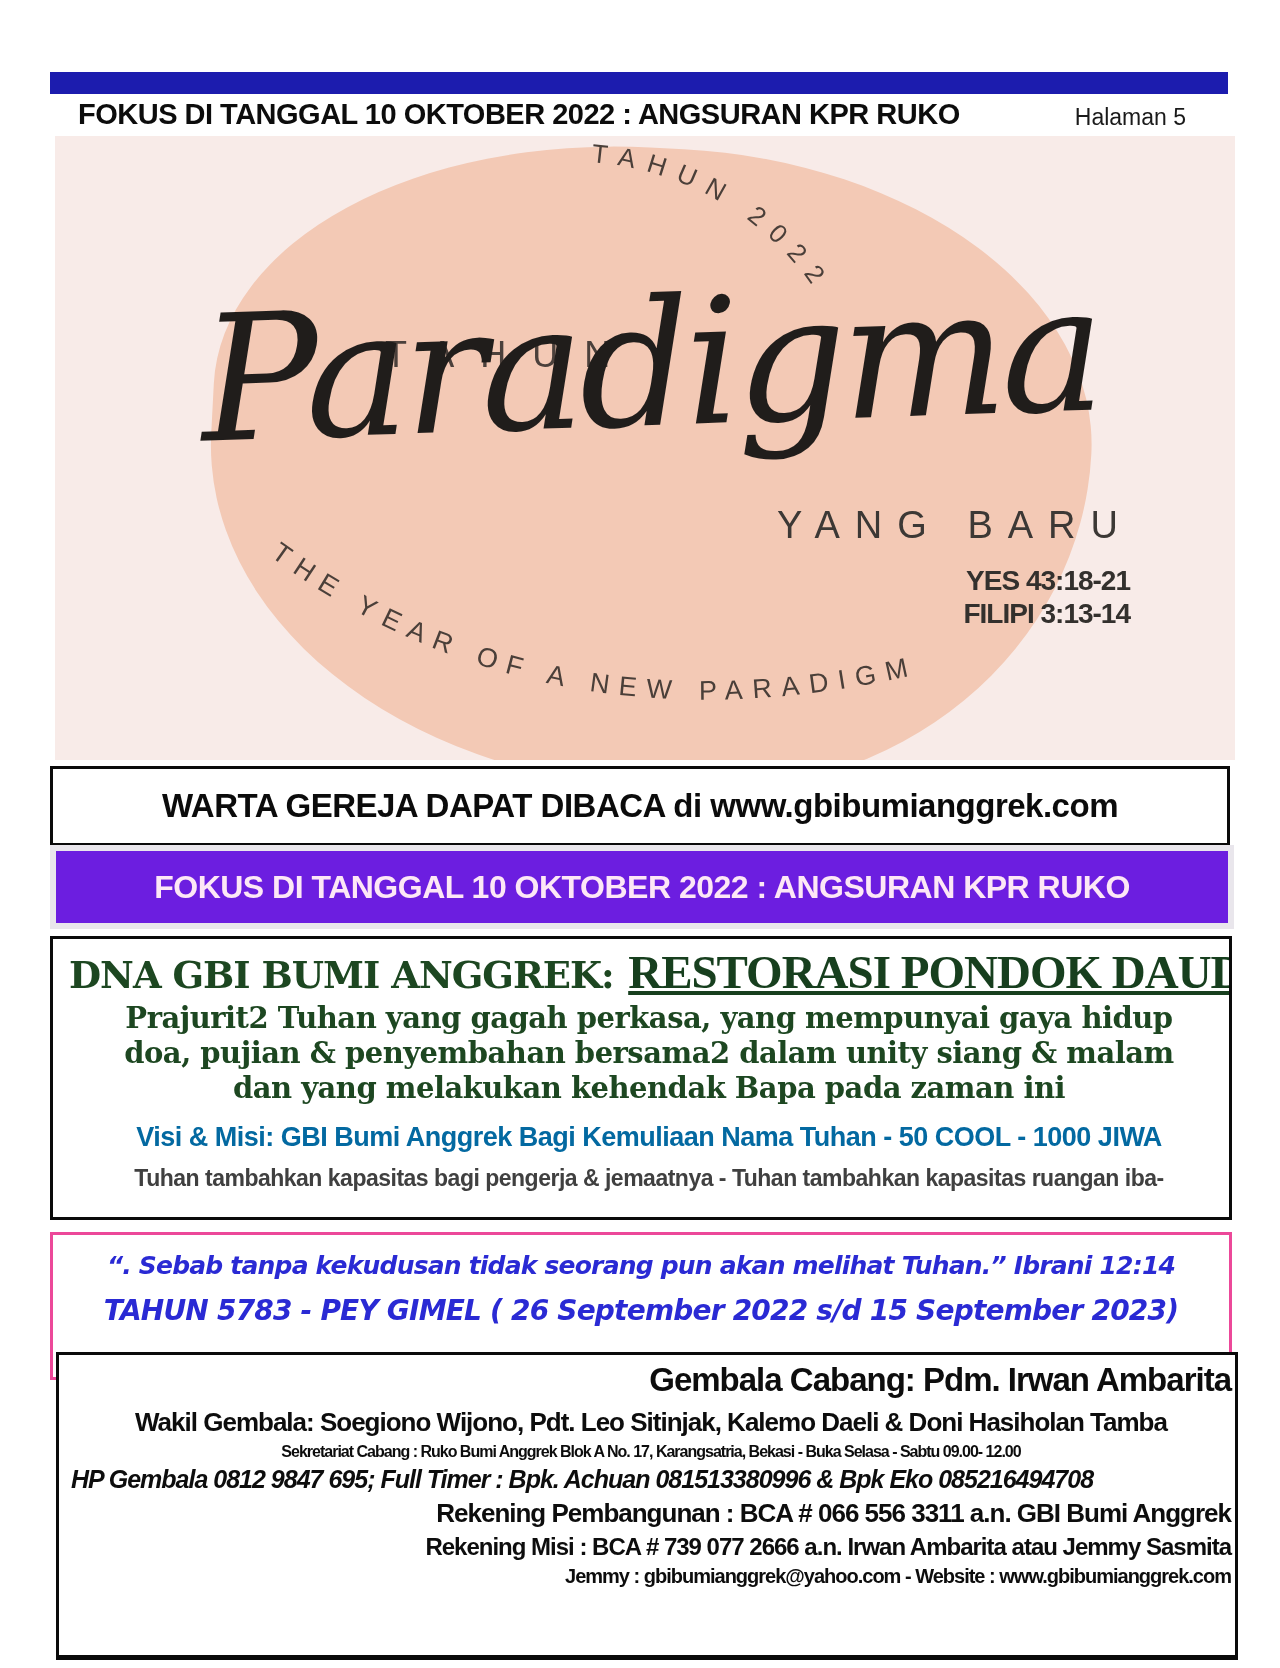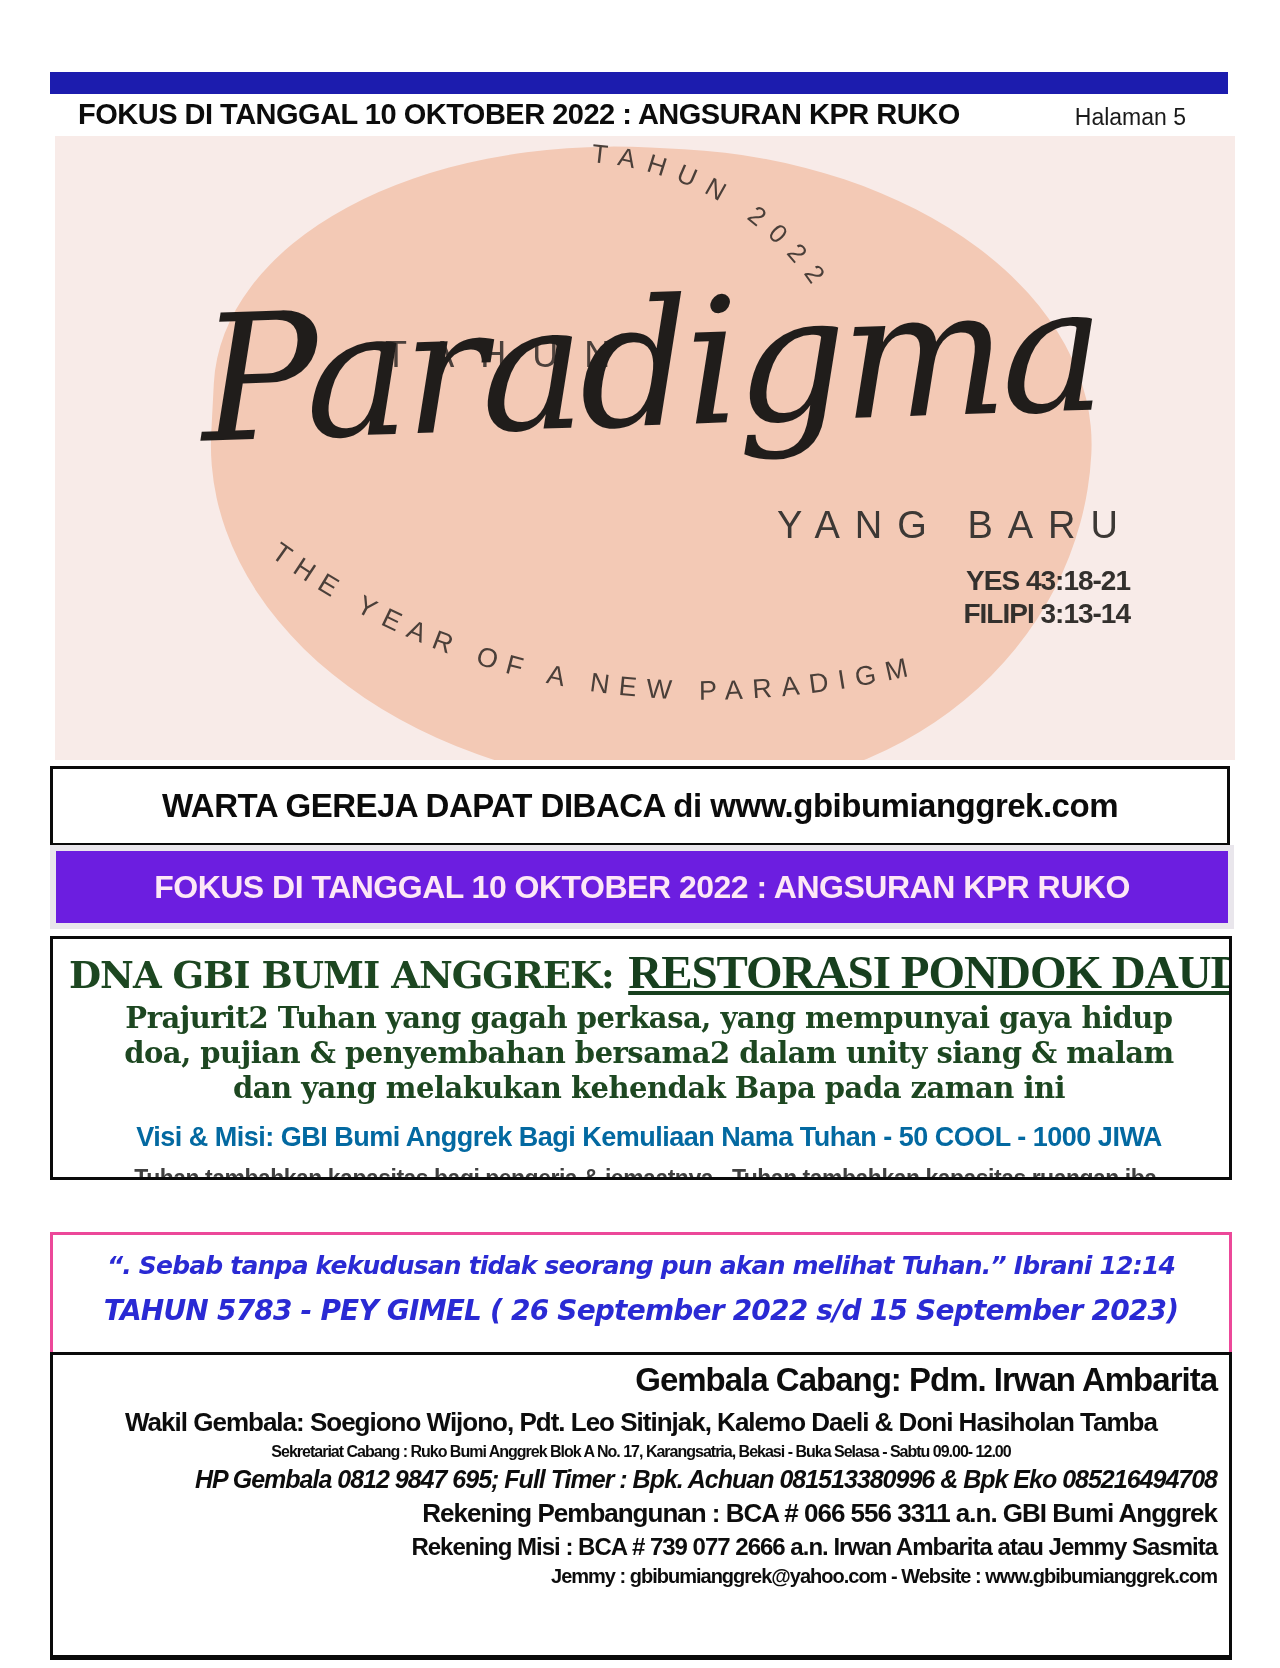--- a/index.html
+++ b/index.html
@@ -65,21 +65,21 @@
     background:#e9e6ec; padding:6px;
   }
   .fokus-inner {
     width:100%; height:100%; background:#6c1ee0;
     display:flex; align-items:center; justify-content:center;
   }
   .fokus-text { font-size:32px; font-weight:bold; color:#fde7f6; letter-spacing:-0.5px; white-space:nowrap; }
 
   
   .dna-box {
-    position:absolute; left:50px; top:936px; width:1182px; height:244px;
+    position:absolute; left:50px; top:936px; width:1182px; height:284px;
     background:#ffffff; border:3px solid #0a0a0a; text-align:center; overflow:hidden;padding-left:16px;
   }
   .dna-heading { margin-top:6px; white-space:nowrap; }
   .dna-label {
     font-family:"DejaVu Serif", serif; font-weight:bold; font-size:37px;
     color:#1d4721; letter-spacing:-1px;
   }
   .dna-title {
     font-family:"Liberation Serif", serif; font-weight:bold; font-size:47px;
     color:#173f1e; text-decoration:underline; letter-spacing:-1px; margin-left:10px;
@@ -107,29 +107,29 @@
     margin-top:16px; font-size:25px; font-weight:bold; font-style:italic;
     letter-spacing:-0.8px; white-space:nowrap;
   }
   .quote-line2 {
     margin-top:14px; font-size:28px; font-weight:bold; font-style:italic;
     letter-spacing:-0.8px; white-space:nowrap;
   }
 
   
   .contact-box {
-    position:absolute; left:50px; top:1352px; width:1182px; height:308px;
+    position:absolute; left:56px; top:1352px; width:1182px; height:308px;
     background:#ffffff; border:3px solid #0a0a0a; border-bottom-width:5px;
-    padding:6px 12px 0 12px; overflow:hidden; color:#0d0d0d;
+    padding:6px 4px 0 12px; overflow:hidden; color:#0d0d0d;
   }
   .contact-box div { letter-spacing:-1px; white-space:nowrap; }
   .c-gembala   { text-align:right;  font-size:33px; font-weight:bold; margin-bottom:8px; }
   .c-wakil     { text-align:center; font-size:26px; font-weight:bold; margin-bottom:5px; }
   .c-sekre     { text-align:center; font-size:16px; font-weight:bold; margin-bottom:4px; }
-  .c-hp        { text-align:right; font-size:25px; font-weight:bold; font-style:italic; margin-bottom:4px; }
+  .c-hp        { text-align:left; font-size:25px; font-weight:bold; font-style:italic; margin-bottom:4px; }
   .c-rek       { text-align:right;  font-size:26px; font-weight:bold; margin-bottom:4px; }
   .c-rek-misi  { text-align:right;  font-size:24px; font-weight:bold; margin-bottom:4px; }
   .c-email     { text-align:right;  font-size:20px; font-weight:bold; }
 </style>
 </head>
 <body>
 
 <div class="page">
 
   <div class="navy-bar"></div>

